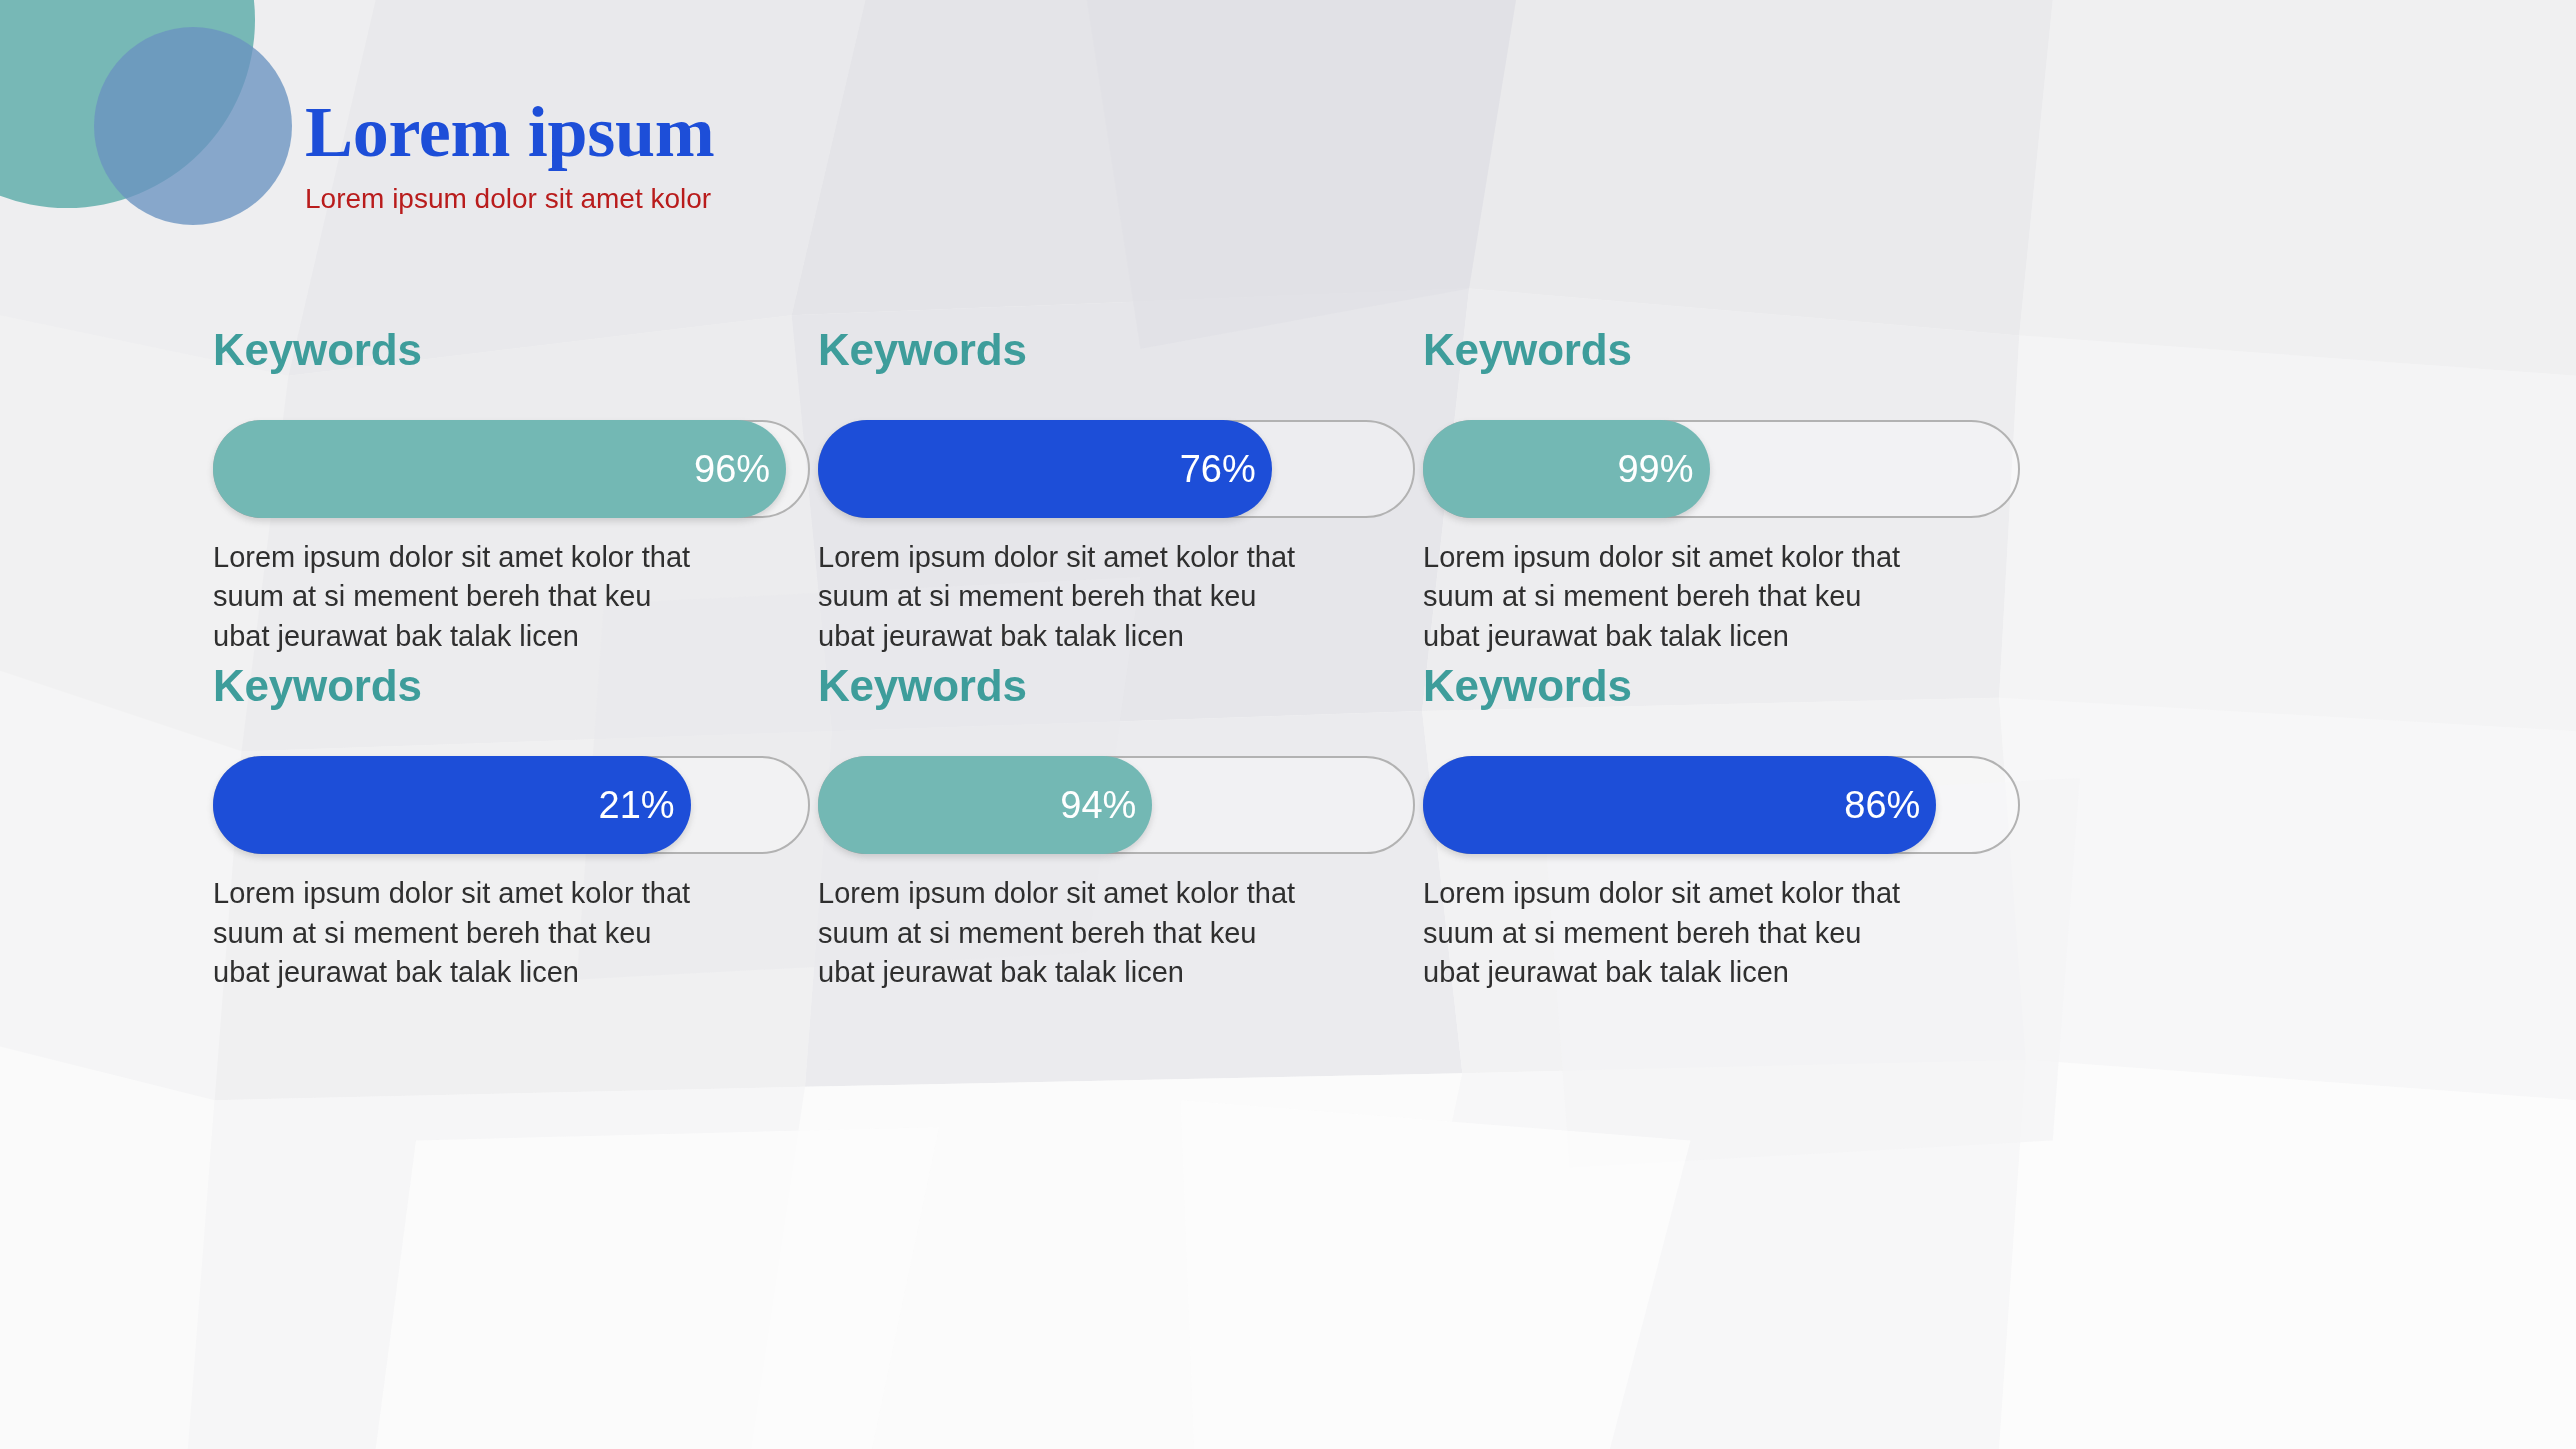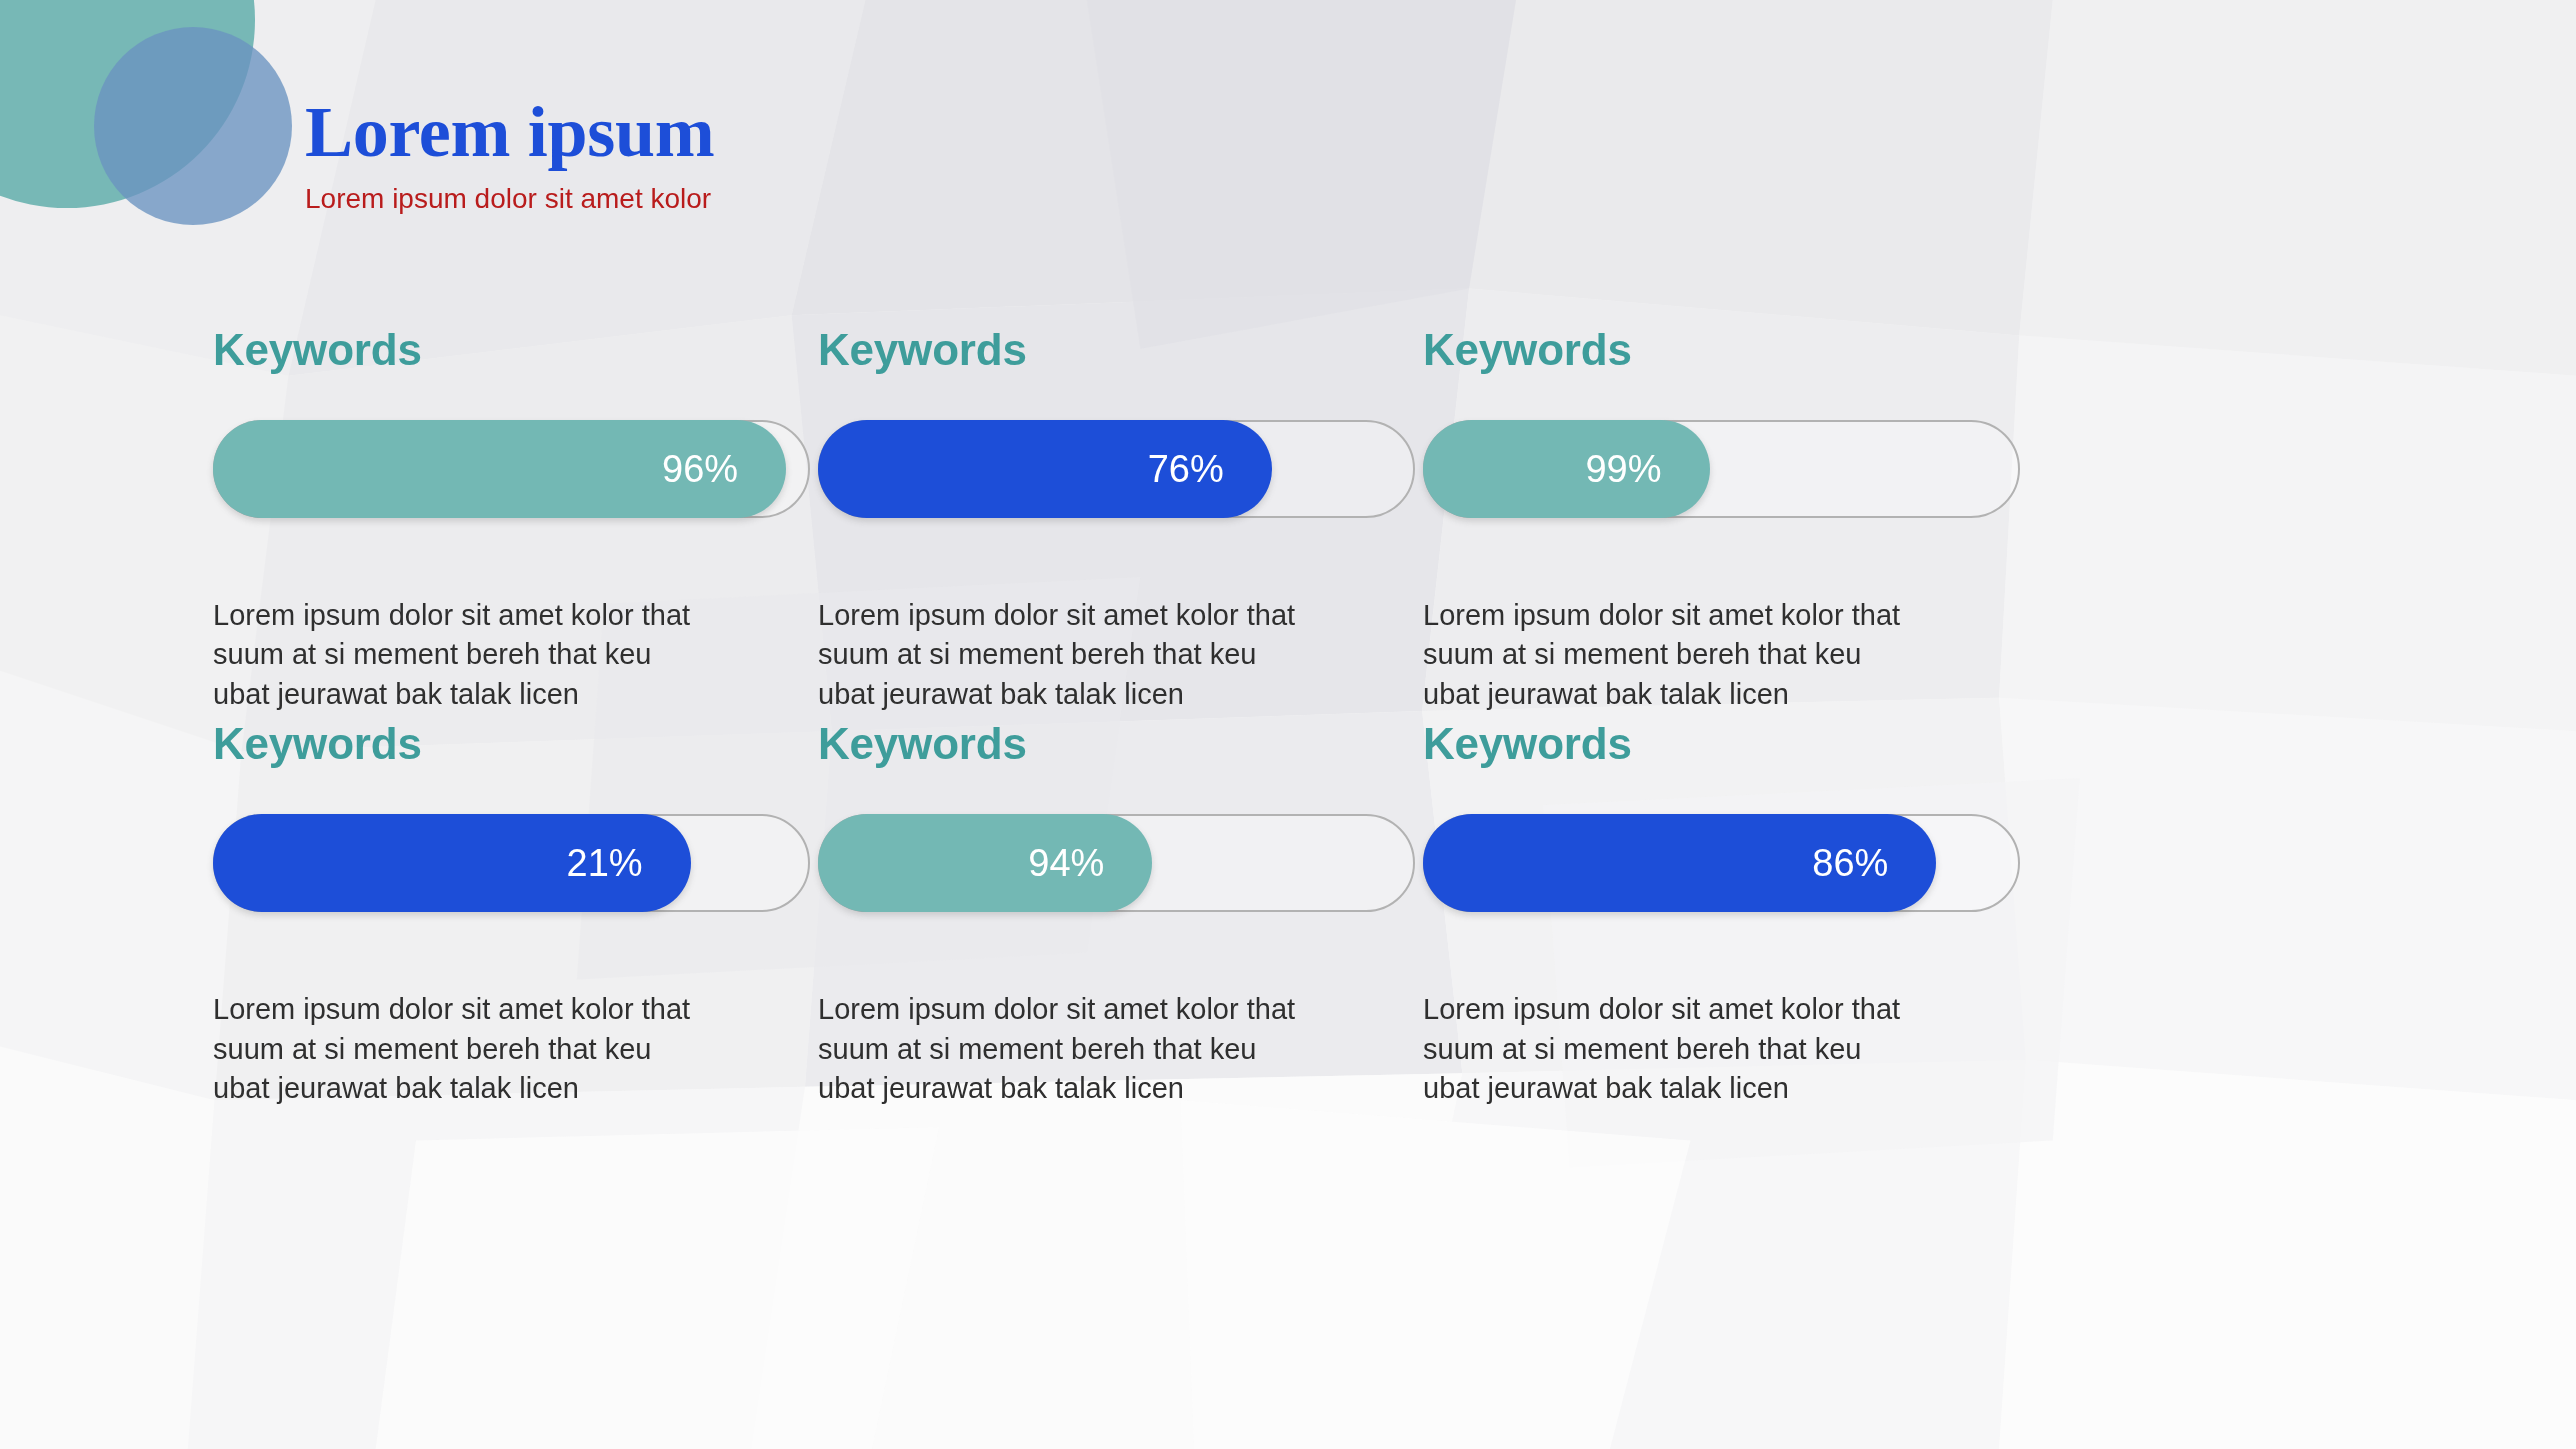--- a/index.html
+++ b/index.html
@@ -117,28 +117,28 @@
     display:flex;
     align-items:center;
     justify-content:flex-end;
   }
   .bar-fill.teal { background:#73b8b4; }
   .bar-fill.blue { background:#1d4ed8;justify-content:flex-end; }
   .bar-value {
     color:#ffffff;
     font-size:38px;
     font-weight:400;
-    padding-right:48px;
+    padding-right:16px;
     line-height:1;
     white-space:nowrap;
   }
 
   
   .card-body {
-    margin-top:78px;
+    margin-top:20px;
     font-size:29px;
     font-weight:400;
     color:#2f2f2f;
     line-height:1.36;
     white-space:pre-line;
   }
 </style>
 </head>
 <body>
 

